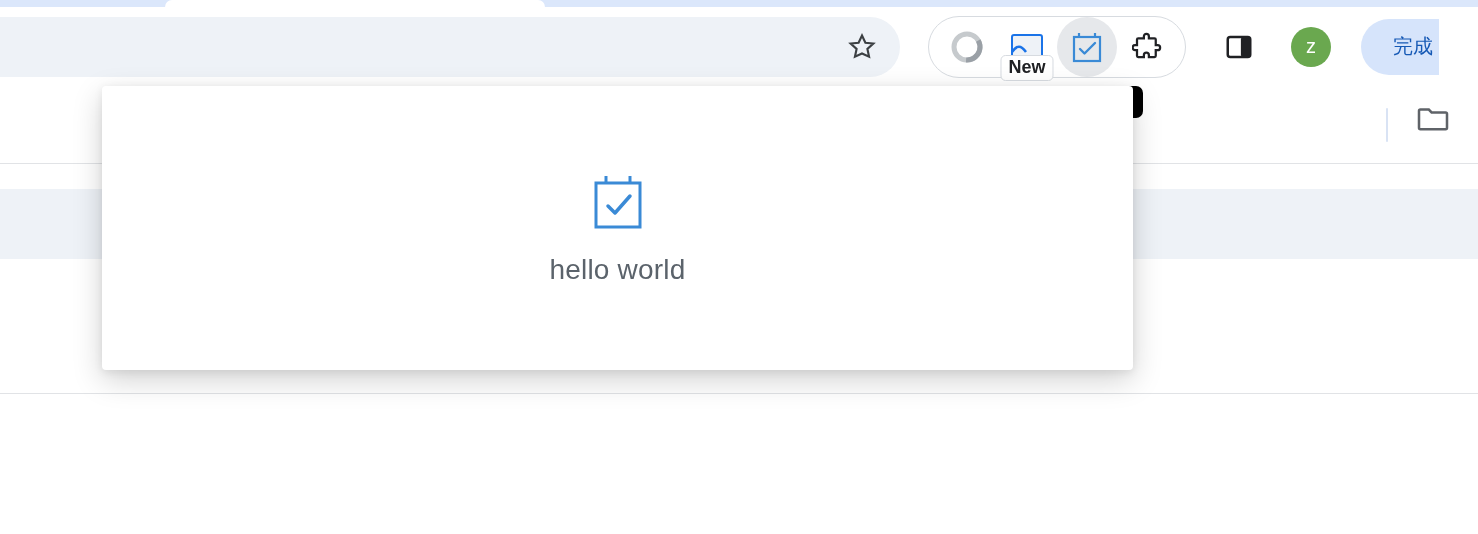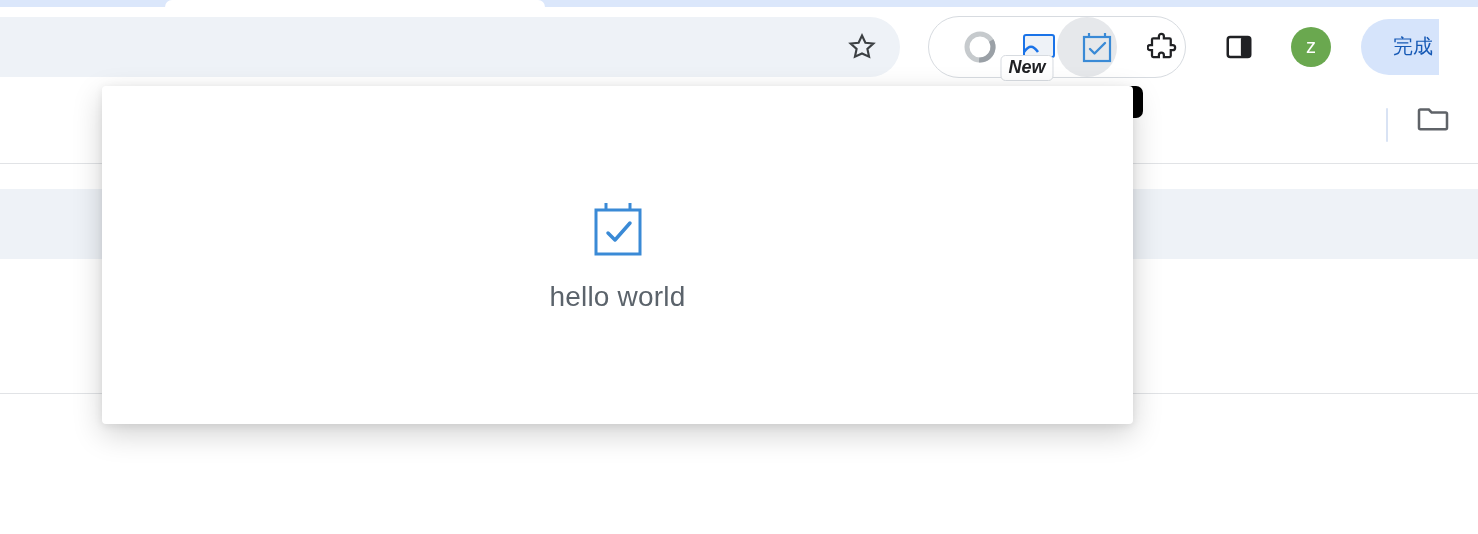--- a/index.html
+++ b/index.html
@@ -32,22 +32,22 @@
     position:relative;padding:0;}
   .omnibox{height:60px;flex:0 0 900px;background:var(--omnibox-bg);
     border-top-right-radius:30px;border-bottom-right-radius:30px;
     display:flex;align-items:center;position:relative;}
   .star{position:absolute;right:22px;top:50%;transform:translateY(-50%);}
   .star svg{width:32px;height:32px;display:block;}
 
   .ext-pill{margin-left:28px;height:62px;border:1px solid var(--pill-border);
     border-radius:31px;display:flex;align-items:center;gap:0;padding:0 8px;
     flex:0 0 auto;}
-  .ext-slot{width:60px;height:60px;display:flex;align-items:center;justify-content:flex-end;
-    border-radius:50%;position:relative;font-style:italic;}
+  .ext-slot{width:60px;height:60px;display:flex;align-items:center;justify-content:center;
+    border-radius:50%;position:relative;}
   .ext-slot.active{background:#e6e8eb;}
   .ext-slot svg{display:block;}
   .new-badge{position:absolute;bottom:-4px;left:50%;transform:translateX(-50%);
     background:#ffffff;border:1px solid var(--pill-border);border-radius:5px;
     padding:1px 7px 2px;font-size:18px;font-weight:700;color:#202124;}
 
   .solo-icon{width:60px;height:60px;display:flex;align-items:center;justify-content:center;
     margin-left:10px;flex:0 0 auto;}
   .solo-icon svg{display:block;}
 
@@ -81,21 +81,21 @@
   
   .page{position:relative;}
   .page-row{height:75px;border-bottom:1px solid var(--border);display:flex;
     align-items:center;justify-content:flex-end;padding-right:12px;}
   .page-row .label{font-size:24px;color:#202124;}
   .page-row-selected{position:absolute;left:0;top:25px;height:70px;width:100%;
     background:#eef2f7;}
   .page-row.tall{height:155px;}
 
   
-  .popup{position:absolute;left:102px;top:86px;width:1031px;height:338px;
+  .popup{position:absolute;left:102px;top:86px;width:1031px;height:284px;
     background:#ffffff;border-radius:4px;
     box-shadow:0 10px 30px rgba(0,0,0,.18),0 2px 8px rgba(0,0,0,.08);
     display:flex;flex-direction:column;align-items:center;justify-content:center;
     gap:20px;z-index:5;}
   .popup svg{display:block;}
   .popup .caption{font-size:28px;color:#5b636b;font-weight:400;
     letter-spacing:.2px;}
 </style>
 </head>
 <body>

